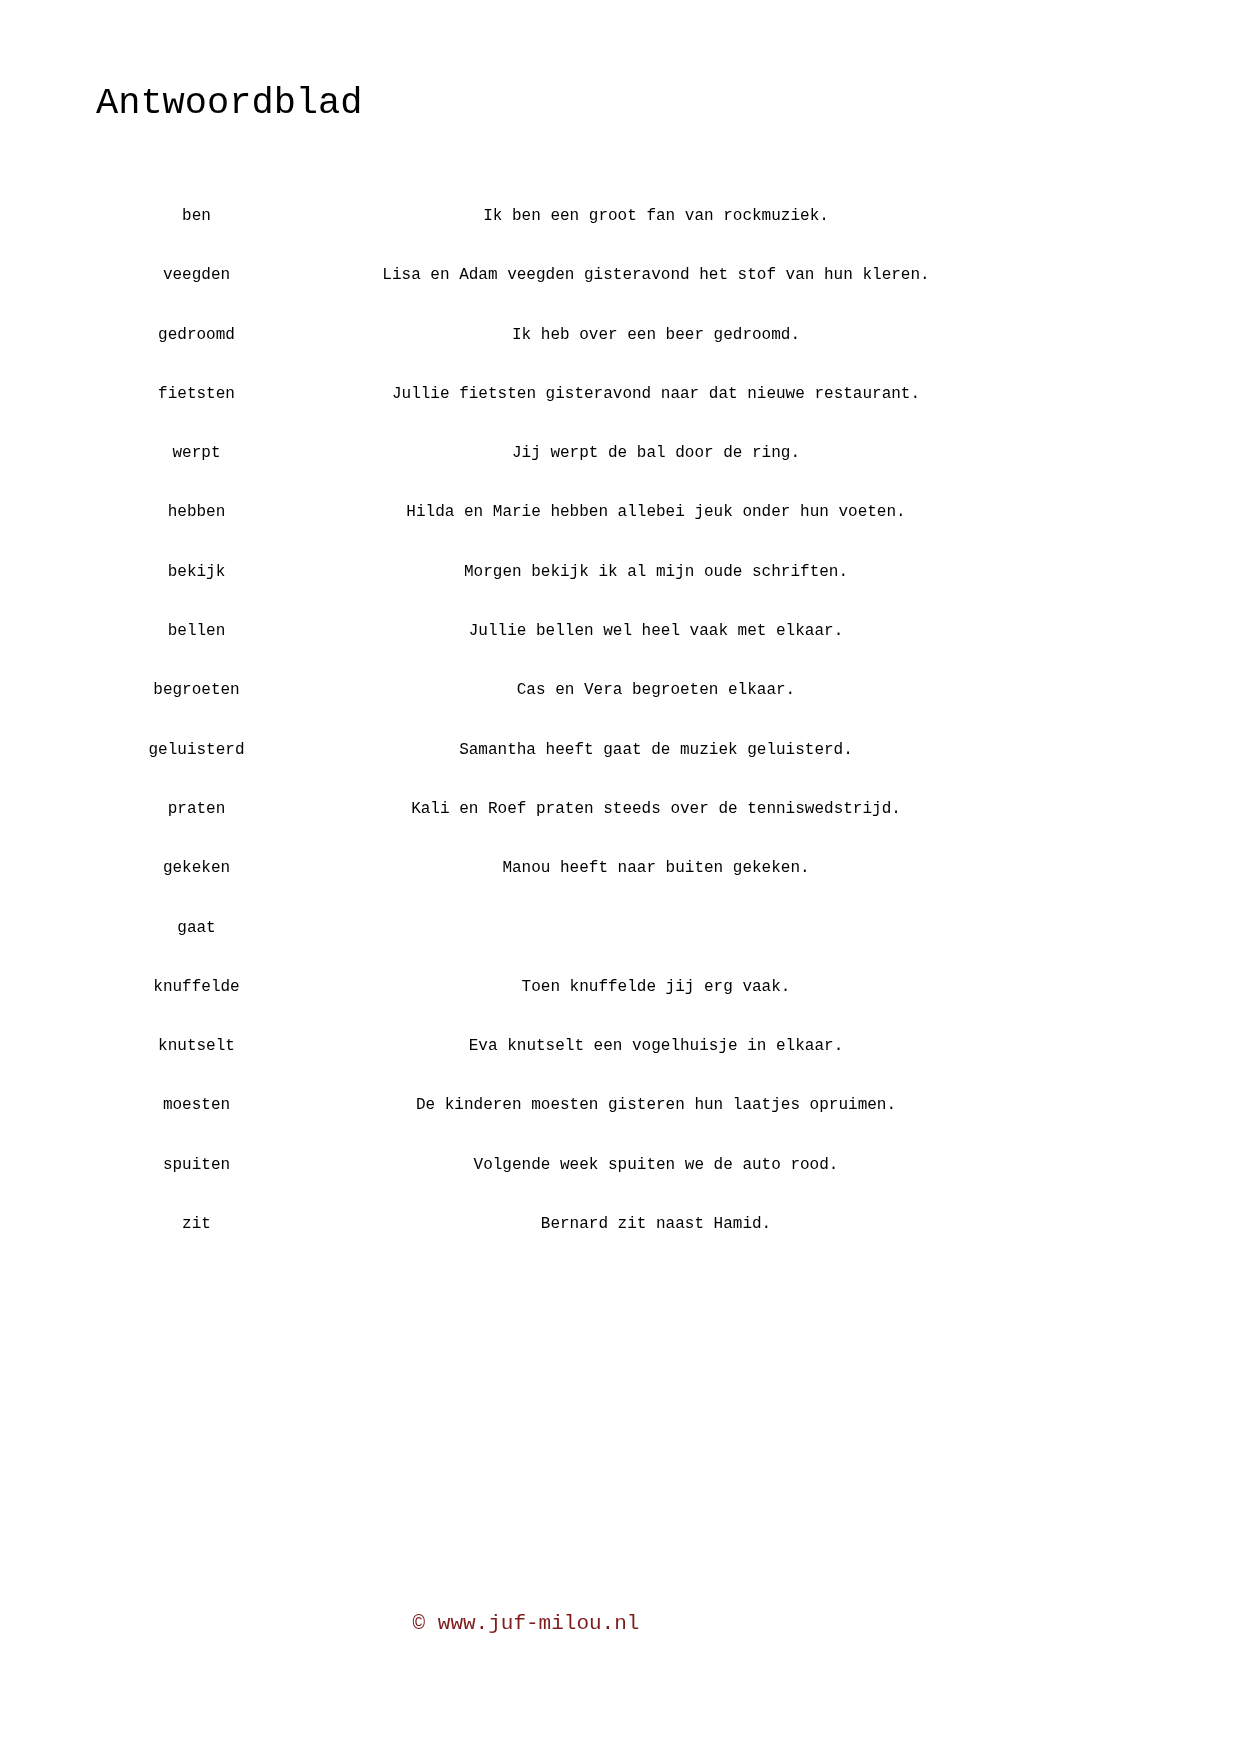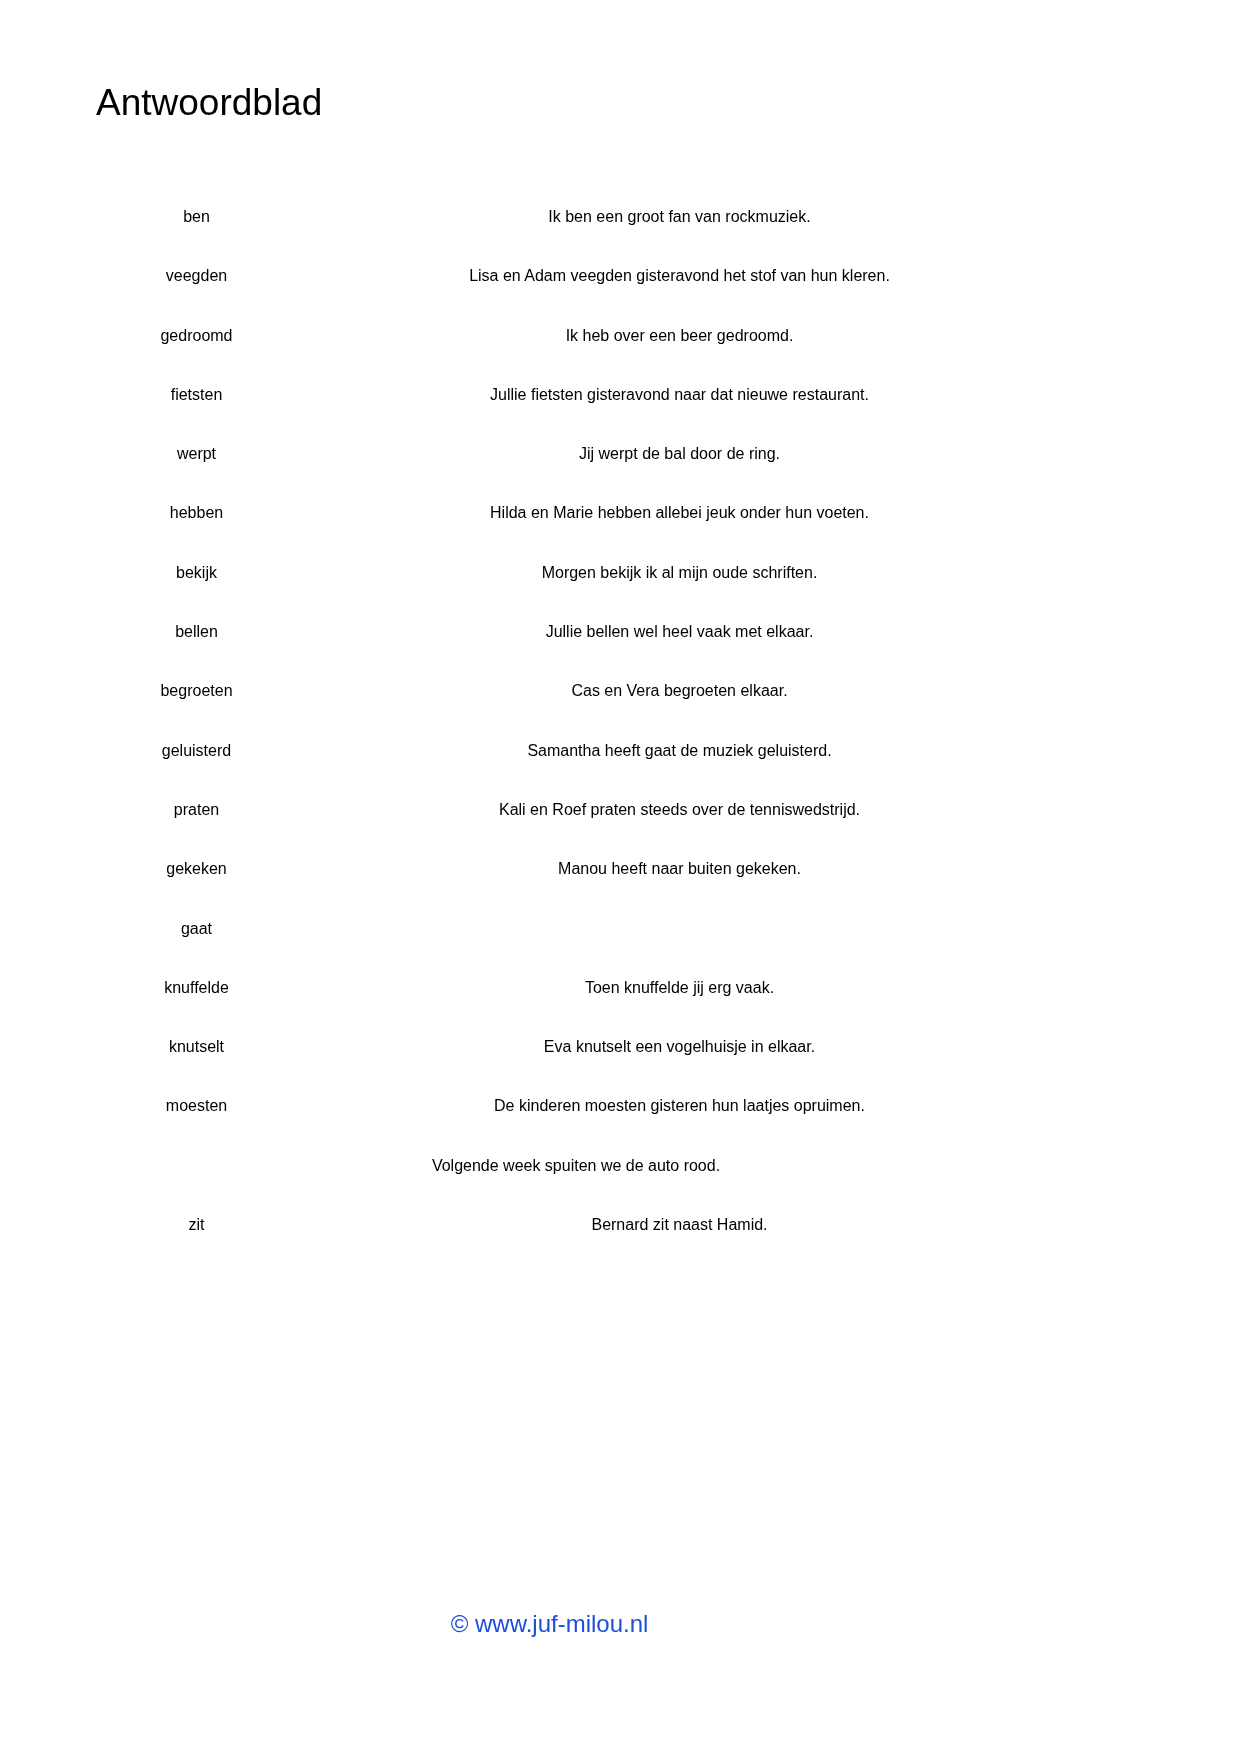--- a/index.html
+++ b/index.html
@@ -6,23 +6,22 @@
     margin: 0;
     padding: 0;
     background: #ffffff;
   }
   .page {
     position: relative;
     width: 1052px;
     height: 1754px;
     background: #ffffff;
     color: #000000;
-    font-family: Liberation Sans, sans-serif;
+    font-family: Liberation Mono, monospace;
     overflow: hidden;
-    padding-left: 47px;
   }
   .doc-title {
     position: absolute;
     left: 96px;
     top: 81px;
     margin: 0;
     font-size: 37px;
     font-weight: 400;
     line-height: 1.2;
     color: #000000;
@@ -46,23 +45,23 @@
   }
   .answer-sentence {
     flex: 1 1 auto;
   }
   .footer-credit {
     position: absolute;
     left: 0;
     right: 0;
     top: 1612px;
     text-align: center;
-    font-size: 24px;
+    font-size: 21px;
     line-height: 24px;
-    color: #1d4ed8;
+    color: #7f1d1d;
   }
 </style>
 </head>
 <body>
 
 <div class="page">
 
   <h1 class="doc-title">Antwoordblad</h1>
 
   <div class="answer-list">
@@ -141,20 +140,21 @@
       <span class="answer-word">knutselt</span>
       <span class="answer-sentence">Eva knutselt een vogelhuisje in elkaar.</span>
     </div>
 
     <div class="answer-row">
       <span class="answer-word">moesten</span>
       <span class="answer-sentence">De kinderen moesten gisteren hun laatjes opruimen.</span>
     </div>
 
     <div class="answer-row">
+      <span class="answer-word">spuiten</span>
       <span class="answer-sentence">Volgende week spuiten we de auto rood.</span>
     </div>
 
     <div class="answer-row">
       <span class="answer-word">zit</span>
       <span class="answer-sentence">Bernard zit naast Hamid.</span>
     </div>
   </div>
 
   <div class="footer-credit">© www.juf-milou.nl</div>

